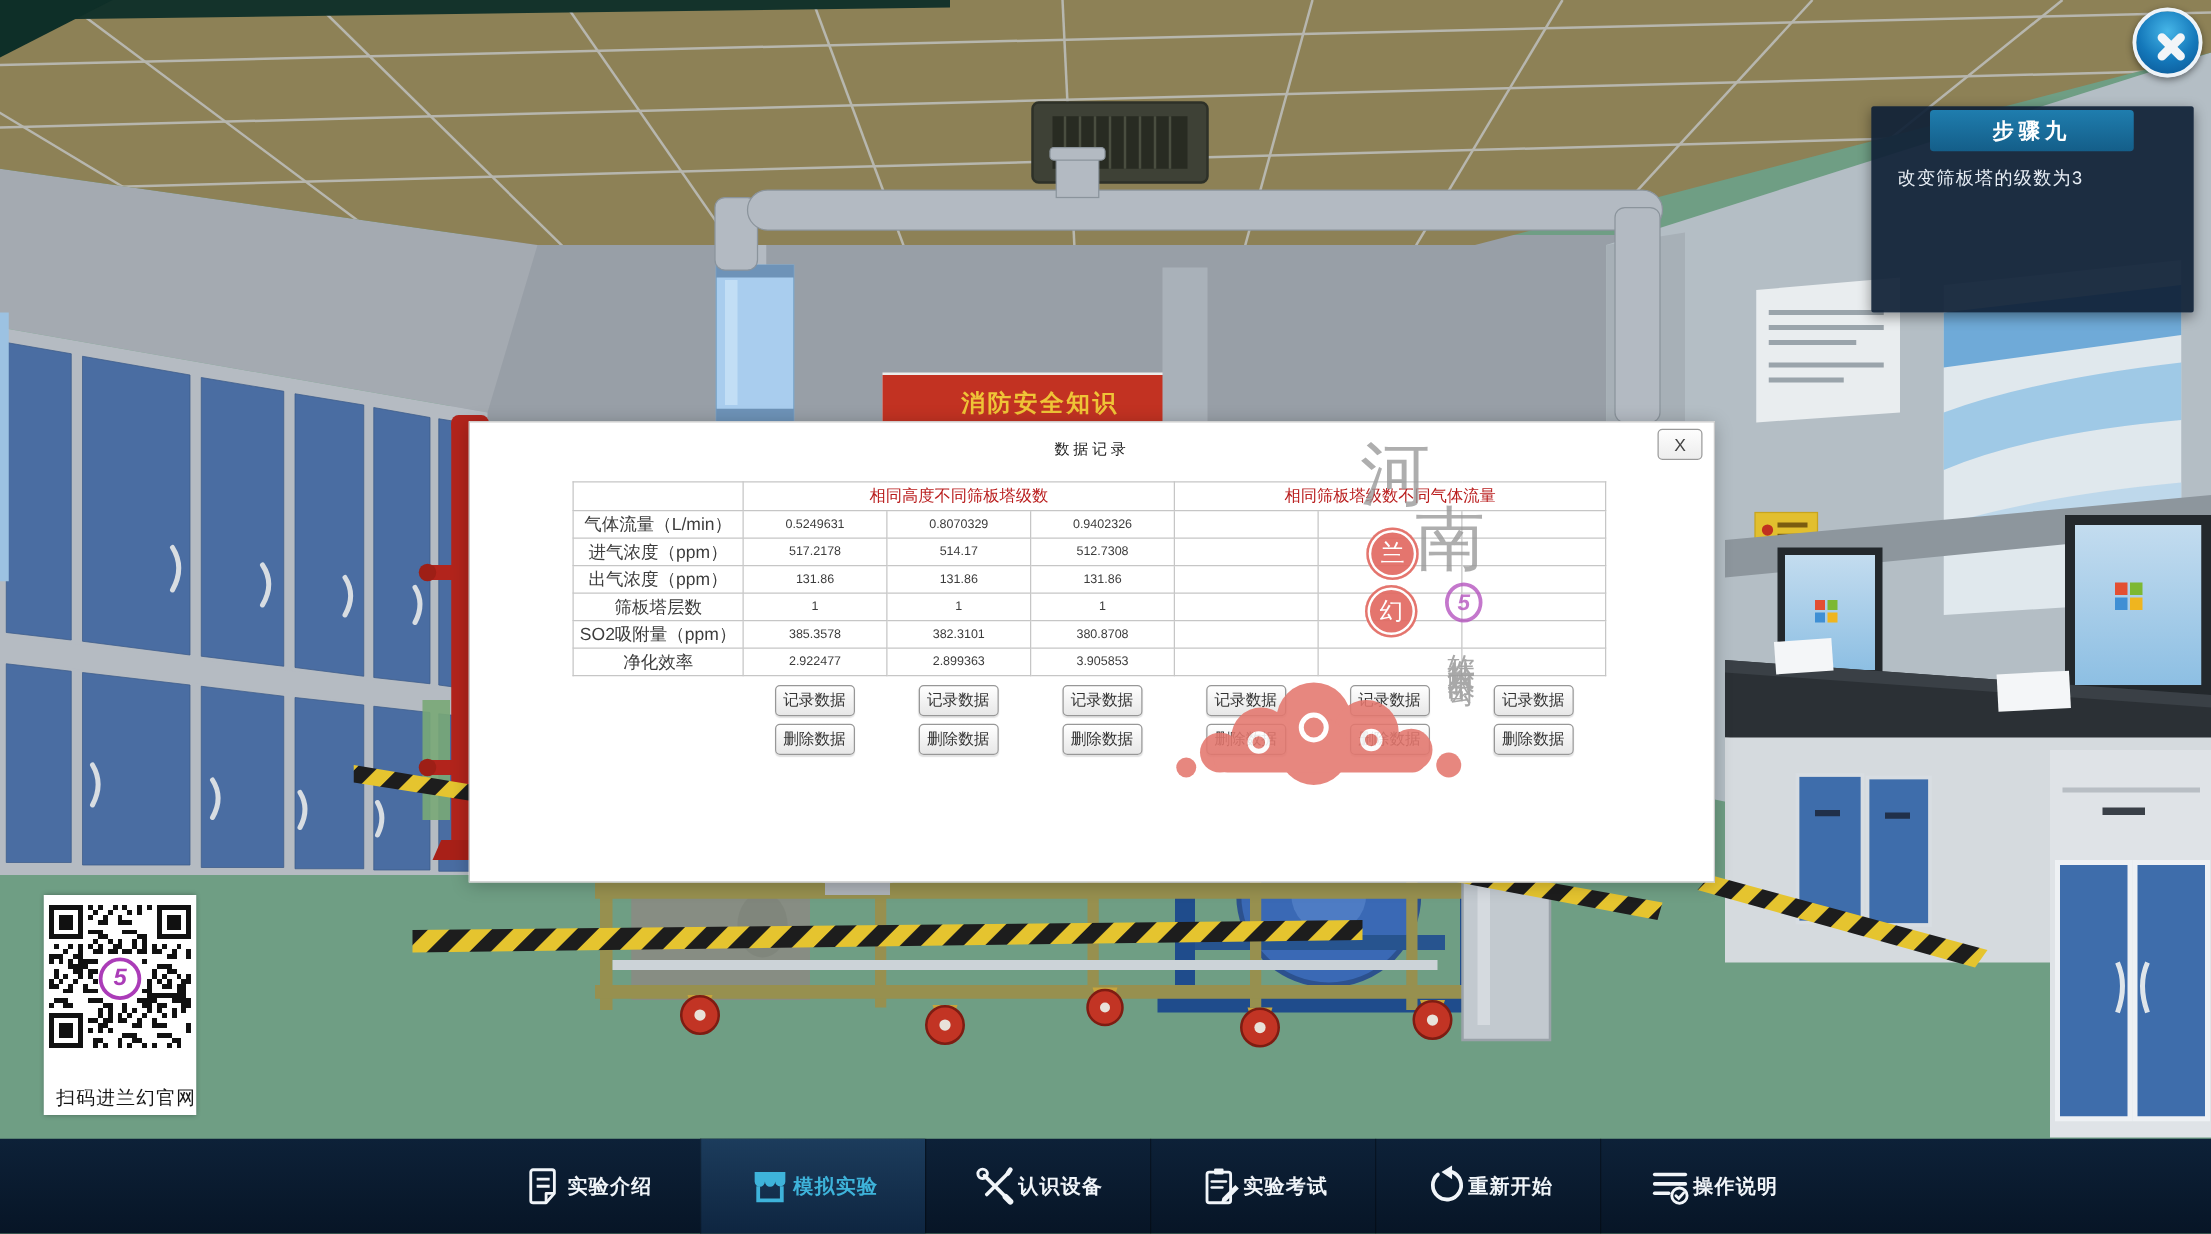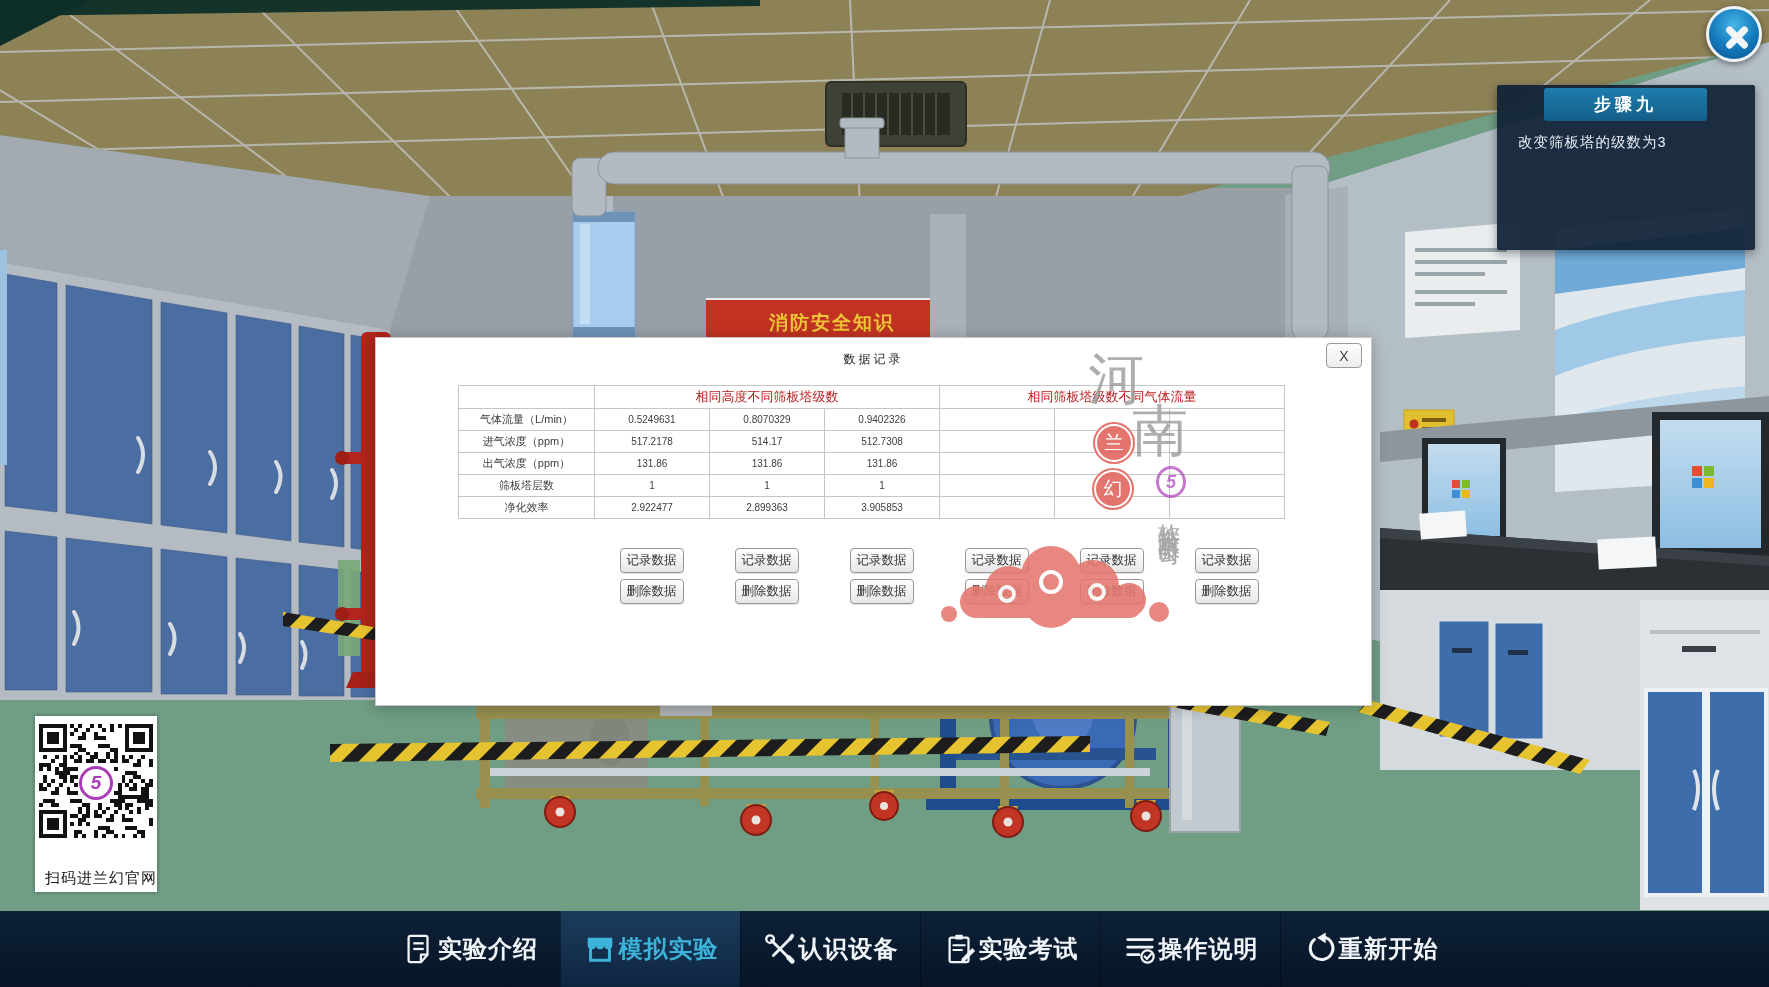--- a/index.html
+++ b/index.html
@@ -26,21 +26,21 @@
           border:1px solid #c9c9c9;box-shadow:0 2px 14px rgba(0,0,0,.25);}
   .dialog-title{position:absolute;left:0;top:13px;width:100%;text-align:center;
                 font-size:12px;color:#222;letter-spacing:3px;}
   .dialog-close{position:absolute;right:9px;top:5px;width:36px;height:25px;background:linear-gradient(#fdfdfd,#ededed);
                 border:1px solid #9a9a9a;border-radius:4px;font-size:14px;color:#444;
                 display:flex;align-items:center;justify-content:center;cursor:pointer;}
   table.data{position:absolute;left:82px;top:47px;border-collapse:collapse;table-layout:fixed;}
   table.data td{border:1px solid #c6c6c6;height:22px;padding:0 2px;text-align:center;
                 font-size:10px;color:#3c3c3c;overflow:hidden;white-space:nowrap;}
   table.data tr.hd td{height:23px;font-size:13px;color:#b91c1c;}
-  table.data td.lbl{font-size:11px;margin-left:44px;}
+  table.data td.lbl{font-size:14px;margin-left:44px;}
   .btn-row{position:absolute;left:82px;display:flex;}
   .btn-row .spacer{width:136px;}
   .btn-row .slot{width:115px;display:flex;justify-content:center;}
   .rbtn{width:64px;height:25px;border:1px solid #979797;border-radius:4px;
         background:linear-gradient(#ffffff,#e7e7e7);font-size:12.5px;color:#333;
         font-family:inherit;cursor:pointer;padding:0;box-shadow:0 1px 1px rgba(0,0,0,.12);}
 
   
   .wm{position:absolute;pointer-events:none;color:#9a9a9a;font-family:"Liberation Serif","DejaVu Serif",serif;}
   .wm-big{font-size:56px;opacity:.8;}
@@ -67,21 +67,21 @@
              background:radial-gradient(circle at 50% 32%,#46b6e8,#1478ba 55%,#0a5391);
              border:3px solid #eef3f8;box-shadow:0 2px 6px rgba(0,0,0,.45);cursor:pointer;}
   .app-close .bar{position:absolute;left:14px;top:24.5px;width:28px;height:7px;background:#f2f5f8;border-radius:4px;}
   .app-close .bar.b1{transform:rotate(45deg);}
   .app-close .bar.b2{transform:rotate(-45deg);}
 
   
   .nav{position:absolute;left:0;top:911px;width:1769px;height:76px;
        background:linear-gradient(#0d2138,#071526);display:flex;padding-left:380px;}
   .nav-item{width:180px;height:100%;display:flex;align-items:center;justify-content:center;
-            gap:2px;color:#f1f5f9;font-size:24px;font-weight:600;cursor:pointer;
+            gap:2px;color:#f1f5f9;font-size:16px;font-weight:600;cursor:pointer;
             border-left:1px solid rgba(0,0,0,.35);letter-spacing:1px;}
   .nav-item:first-child{border-left:none;}
   .nav-item.active{background:linear-gradient(#1c3c5c,#0e2540);color:#3eb3da;}
   .nav-item svg{flex:0 0 auto;}
 </style>
 </head>
 <body>
 
 <div id="stage">
 
@@ -644,20 +644,29 @@
       <tr>
         <td class="lbl">筛板塔层数</td>
         <td>1</td>
         <td>1</td>
         <td>1</td>
         <td></td>
         <td></td>
         <td></td>
       </tr>
       <tr>
+        <td class="lbl">SO2吸附量（ppm）</td>
+        <td>385.3578</td>
+        <td>382.3101</td>
+        <td>380.8708</td>
+        <td></td>
+        <td></td>
+        <td></td>
+      </tr>
+      <tr>
         <td class="lbl">净化效率</td>
         <td>2.922477</td>
         <td>2.899363</td>
         <td>3.905853</td>
         <td></td>
         <td></td>
         <td></td>
       </tr>
     </tbody>
       </table>
@@ -772,31 +781,31 @@
       <svg width="34" height="34" viewBox="0 0 36 36" fill="none" stroke="#f1f5f9" stroke-linecap="round">
         <rect x="7" y="6" width="20" height="26" rx="2" stroke-width="2.4"></rect>
         <rect x="13" y="3" width="8" height="5" rx="1" fill="#f1f5f9" stroke="none"></rect>
         <line x1="11" y1="14" x2="23" y2="14" stroke-width="2.2"></line>
         <line x1="11" y1="19" x2="20" y2="19" stroke-width="2.2"></line>
         <path d="M20 28 L31 17 l3 3 -11 11 -4 1 z" fill="#f1f5f9" stroke="none"></path>
       </svg>
       <span>实验考试</span>
     </div>
     <div class="nav-item">
+      <svg width="34" height="34" viewBox="0 0 36 36" fill="none">
+        <path d="M12 8 a12 12 0 1 0 12 -2" stroke="#f1f5f9" stroke-width="3.2" stroke-linecap="round"></path>
+        <polygon points="24,0.5 24,12 15,6" fill="#f1f5f9"></polygon>
+      </svg>
+      <span>重新开始</span>
+    </div>
+    <div class="nav-item">
       <svg width="34" height="34" viewBox="0 0 36 36" fill="none" stroke="#f1f5f9" stroke-linecap="round">
         <line x1="5" y1="8" x2="31" y2="8" stroke-width="3"></line>
         <line x1="5" y1="16" x2="31" y2="16" stroke-width="3"></line>
         <line x1="5" y1="24" x2="17" y2="24" stroke-width="3"></line>
         <circle cx="26" cy="26" r="6.5" stroke-width="2.4"></circle>
         <path d="M23 26 l2.4 2.4 l4.2 -4.8" stroke-width="2.4"></path>
       </svg>
       <span>操作说明</span>
     </div>
-    <div class="nav-item">
-      <svg width="34" height="34" viewBox="0 0 36 36" fill="none">
-        <path d="M12 8 a12 12 0 1 0 12 -2" stroke="#f1f5f9" stroke-width="3.2" stroke-linecap="round"></path>
-        <polygon points="24,0.5 24,12 15,6" fill="#f1f5f9"></polygon>
-      </svg>
-      <span>重新开始</span>
-    </div>
   </div>
 
 </div>
 
 </body></html>

